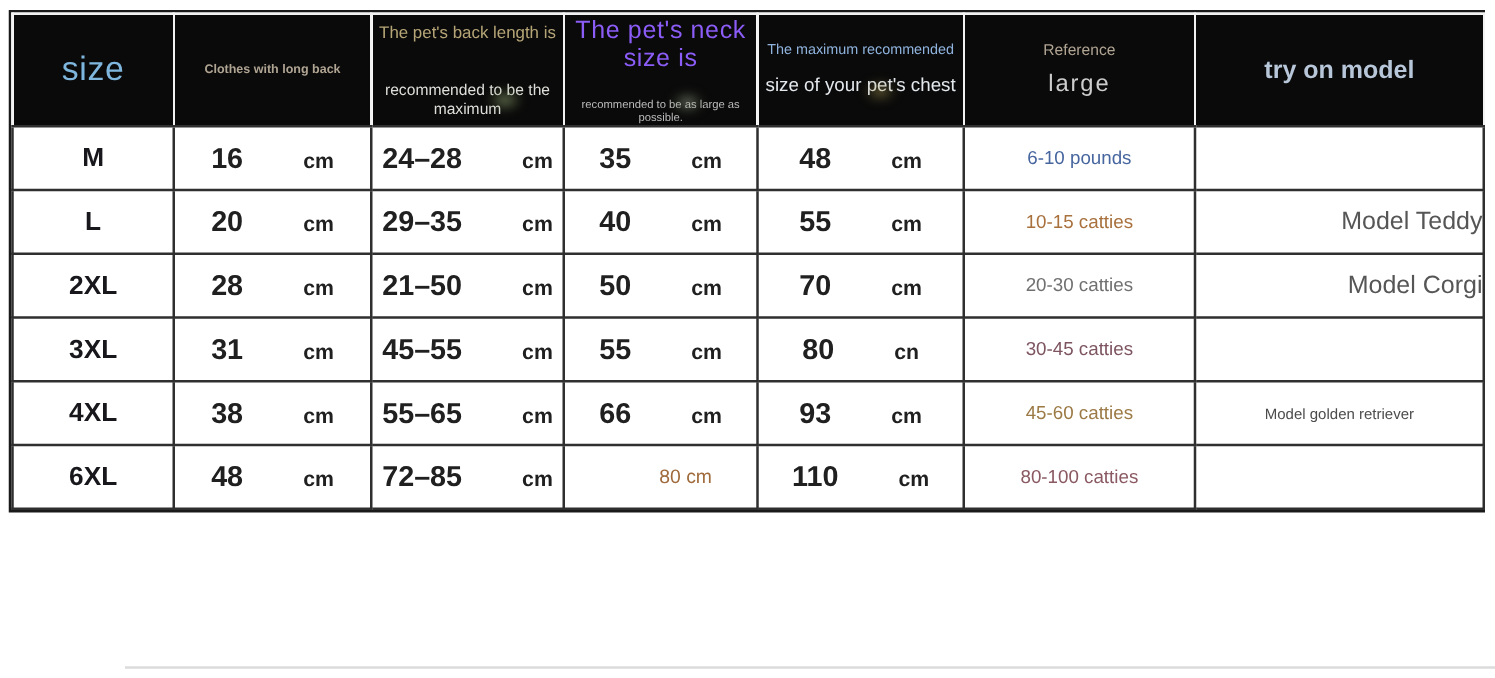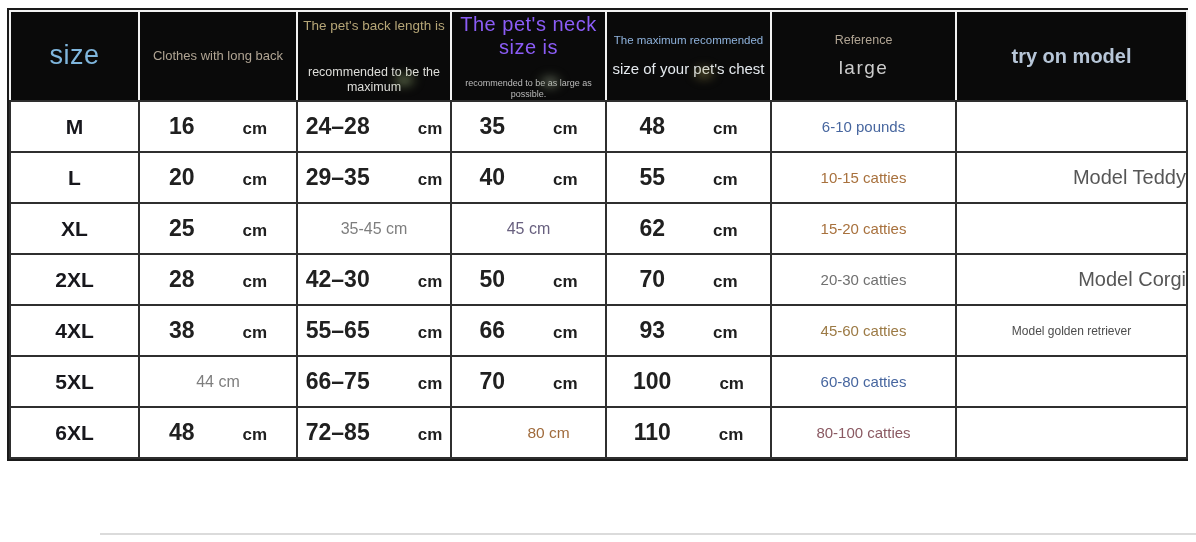--- a/index.html
+++ b/index.html
@@ -17,21 +17,21 @@
   
   th{
     background:#0a0a0a;
     border:2px solid #f2f2f2;          
     border-bottom:2px solid #2e2e2e;
     height:88px;padding:0;position:relative;overflow:hidden;
     font-weight:normal;
   }
   .hbox{display:flex;flex-direction:column;align-items:center;justify-content:center;height:100%;text-align:center;line-height:1.15;}
   .h-size .l1{font-size:27px;color:var(--c-header_blue);letter-spacing:.5px;}
-  .h-back_clothes .l1{font-size:13px;color:var(--c-header_tan);}
+  .h-back_clothes .l1{font-size:10px;color:var(--c-header_tan);font-weight:bold;}
   .h-back_length .hbox{gap:32px;}
   .h-back_length .l1{font-size:13.5px;color:#b6a677;}
   .h-back_length .l2{font-size:12.5px;color:#dededa;}
   .h-neck .hbox{gap:19px;}
   .h-neck .l1{font-size:20px;color:#8b5cf6;letter-spacing:.5px;}
   .h-neck .l2{font-size:9px;color:#bcbcbc;}
   .h-chest .hbox{gap:13px;}
   .h-chest .l1{font-size:11.5px;color:var(--c-header_blue2);}
   .h-chest .l2{font-size:15px;color:#e4e9ee;}
   .h-weight .hbox{gap:9px;}
@@ -143,54 +143,45 @@
         <tr>
           <td class="v-size"><span>L</span></td>
           <td class="v-bold"><span class="num">20</span><span class="unit">cm</span></td>
           <td class="v-bold"><span class="num">29–35</span><span class="unit">cm</span></td>
           <td class="v-bold"><span class="num">40</span><span class="unit">cm</span></td>
           <td class="v-bold"><span class="num">55</span><span class="unit">cm</span></td>
           <td class="w-brown"><span>10-15 catties</span></td>
           <td class="model-lg"><span>Model Teddy</span></td>
         </tr>
         <tr>
-          <td class="v-size"><span>XL</span></td>
-          <td class="v-bold"><span class="num">25</span><span class="unit">cm</span></td>
-          <td class="v-light"><span>35-45 cm</span></td>
-          <td class="v-purple"><span>45 cm</span></td>
-          <td class="v-bold"><span class="num">62</span><span class="unit">cm</span></td>
-          <td class="w-brown"><span>15-20 catties</span></td>
-          <td class="model-lg"><span></span></td>
-        </tr>
-        <tr>
           <td class="v-size"><span>2XL</span></td>
           <td class="v-bold"><span class="num">28</span><span class="unit">cm</span></td>
-          <td class="v-bold"><span class="num">42–30</span><span class="unit">cm</span></td>
+          <td class="v-bold"><span class="num">21–50</span><span class="unit">cm</span></td>
           <td class="v-bold"><span class="num">50</span><span class="unit">cm</span></td>
           <td class="v-bold"><span class="num">70</span><span class="unit">cm</span></td>
           <td class="w-gray"><span>20-30 catties</span></td>
           <td class="model-lg"><span>Model Corgi</span></td>
+        </tr>
+        <tr>
+          <td class="v-size"><span>3XL</span></td>
+          <td class="v-bold"><span class="num">31</span><span class="unit">cm</span></td>
+          <td class="v-bold"><span class="num">45–55</span><span class="unit">cm</span></td>
+          <td class="v-bold"><span class="num">55</span><span class="unit">cm</span></td>
+          <td class="v-bold"><span class="num">80</span><span class="unit">cn</span></td>
+          <td class="w-mauve"><span>30-45 catties</span></td>
+          <td class="model-lg"><span></span></td>
         </tr>
         <tr>
           <td class="v-size"><span>4XL</span></td>
           <td class="v-bold"><span class="num">38</span><span class="unit">cm</span></td>
           <td class="v-bold"><span class="num">55–65</span><span class="unit">cm</span></td>
           <td class="v-bold"><span class="num">66</span><span class="unit">cm</span></td>
           <td class="v-bold"><span class="num">93</span><span class="unit">cm</span></td>
           <td class="w-tan"><span>45-60 catties</span></td>
           <td class="model-sm"><span>Model golden retriever</span></td>
-        </tr>
-        <tr>
-          <td class="v-size"><span>5XL</span></td>
-          <td class="v-light"><span>44 cm</span></td>
-          <td class="v-bold"><span class="num">66–75</span><span class="unit">cm</span></td>
-          <td class="v-bold"><span class="num">70</span><span class="unit">cm</span></td>
-          <td class="v-bold"><span class="num">100</span><span class="unit">cm</span></td>
-          <td class="w-blue"><span>60-80 catties</span></td>
-          <td class="model-lg"><span></span></td>
         </tr>
         <tr>
           <td class="v-size"><span>6XL</span></td>
           <td class="v-bold"><span class="num">48</span><span class="unit">cm</span></td>
           <td class="v-bold"><span class="num">72–85</span><span class="unit">cm</span></td>
           <td class="v-brownlight"><span>80 cm</span></td>
           <td class="v-bold"><span class="num">110</span><span class="unit">cm</span></td>
           <td class="w-rose"><span>80-100 catties</span></td>
           <td class="model-lg"><span></span></td>
         </tr>

